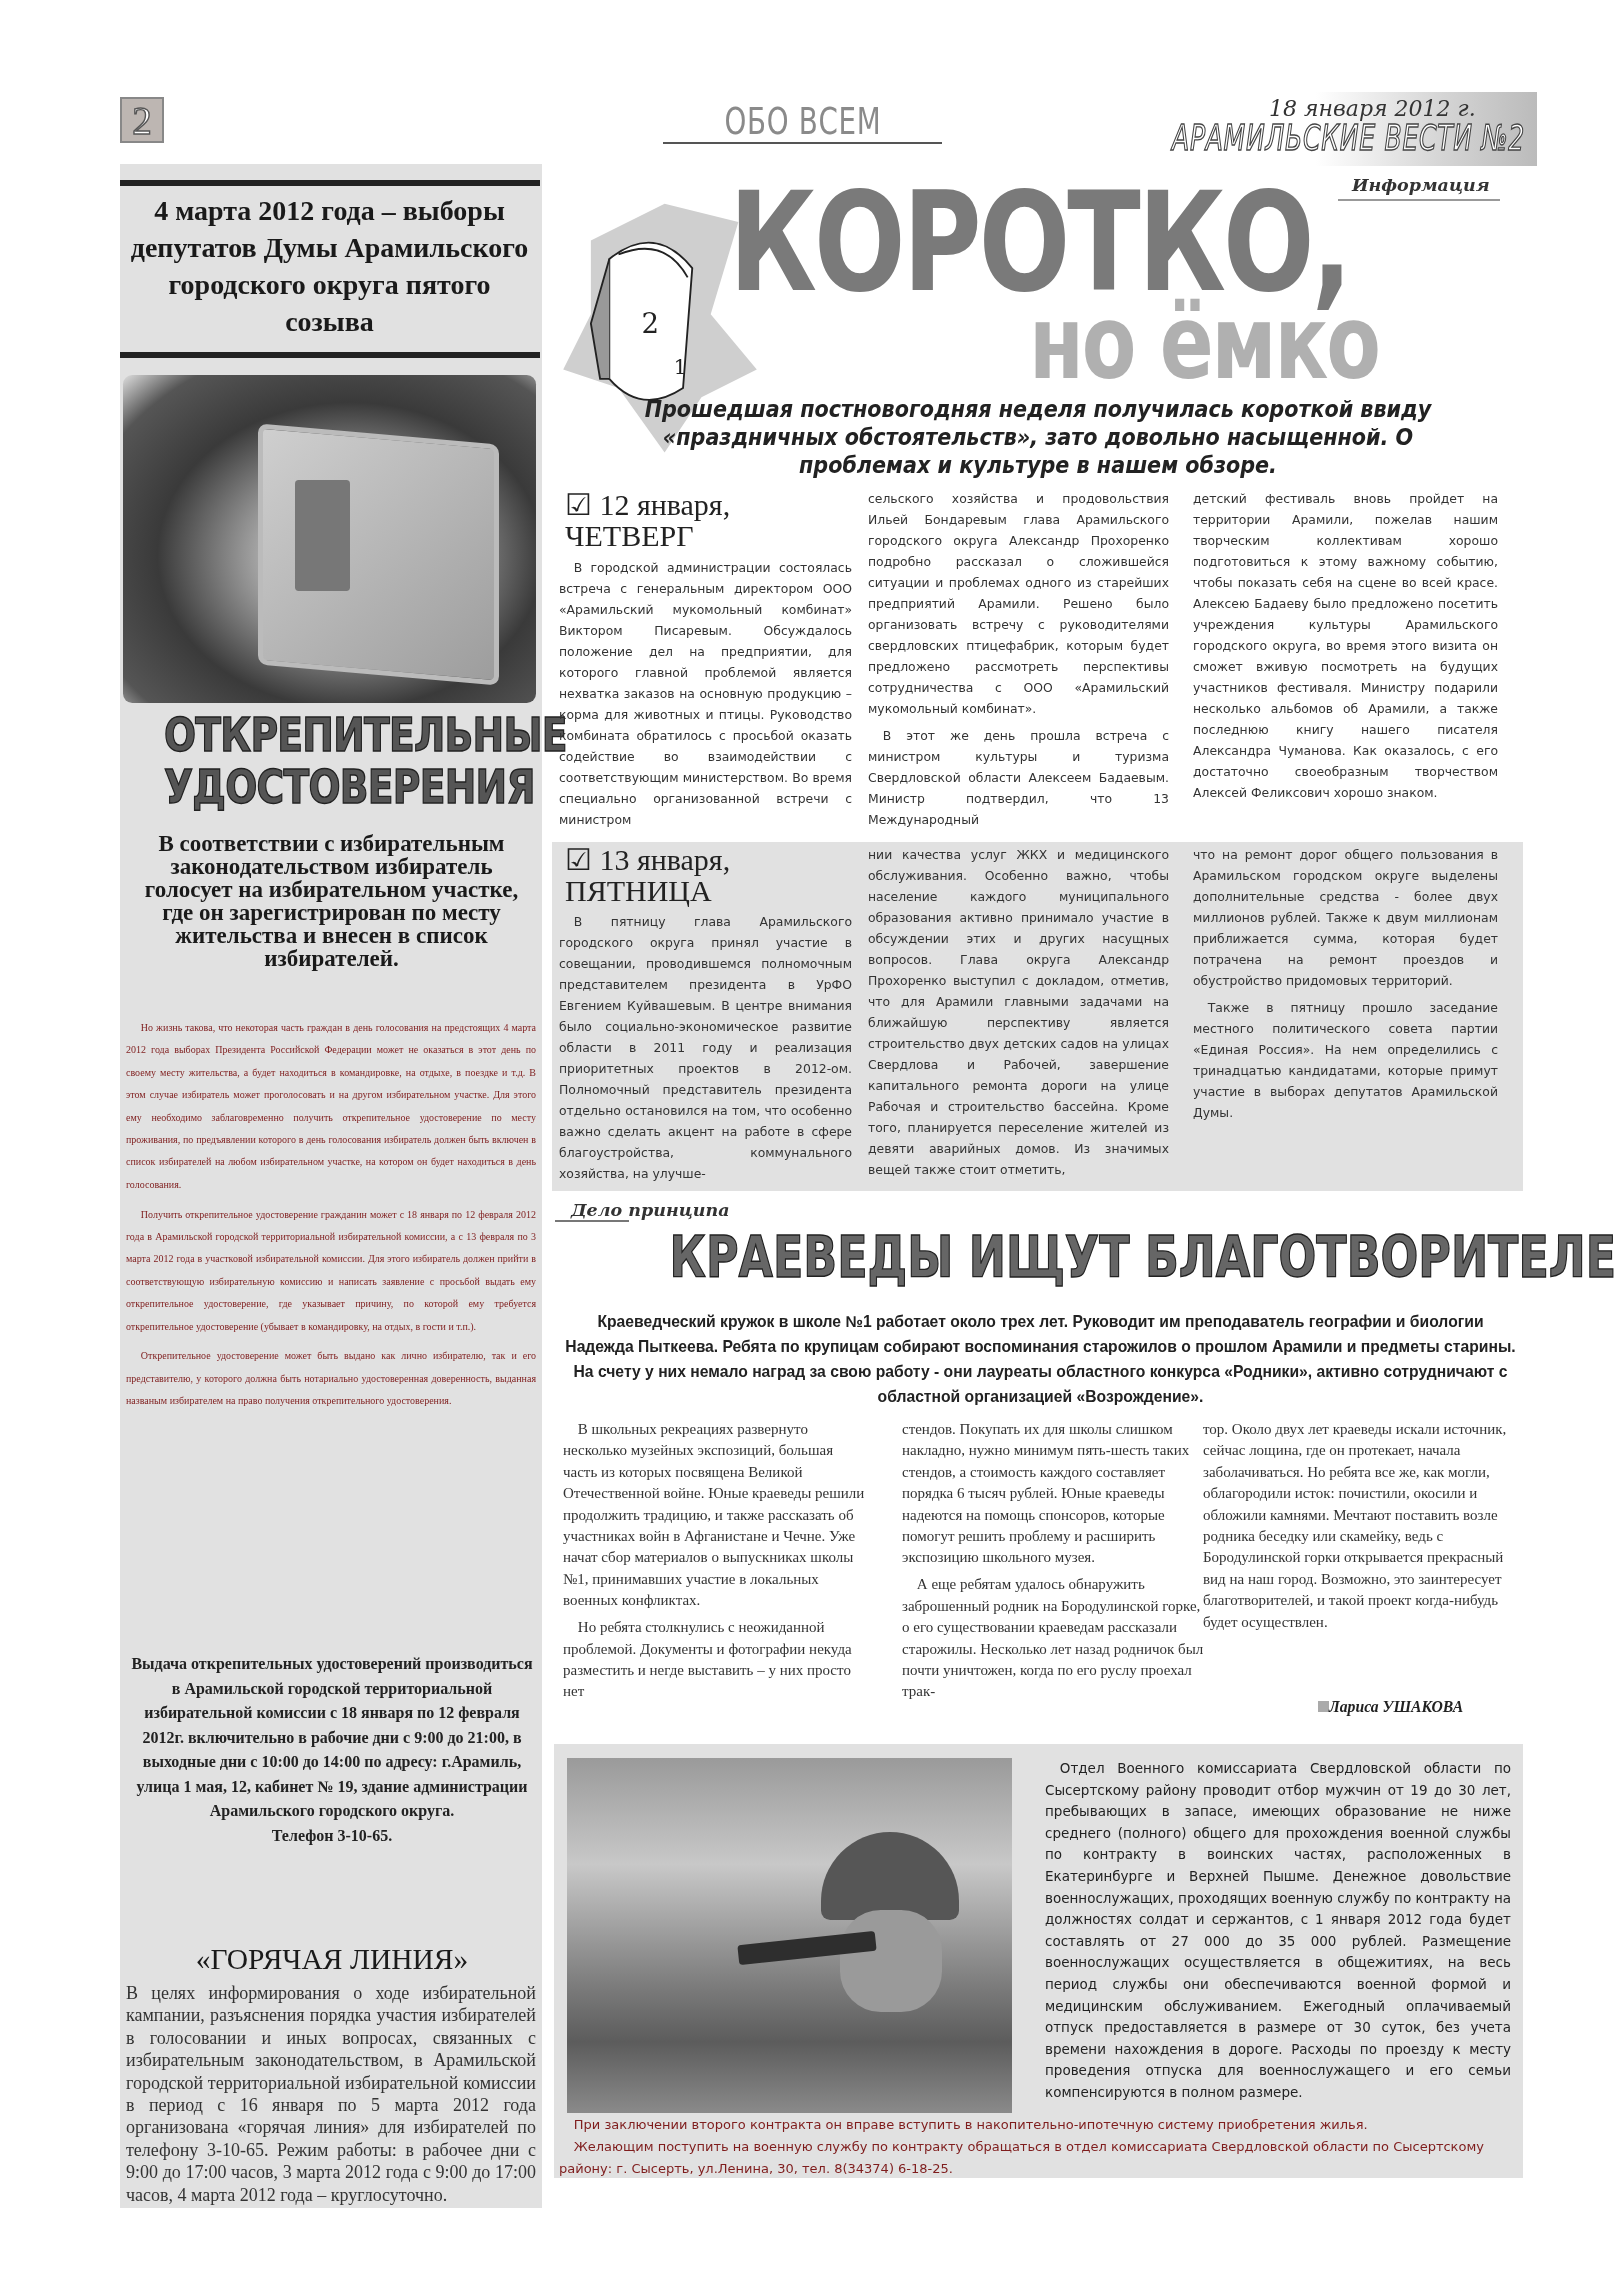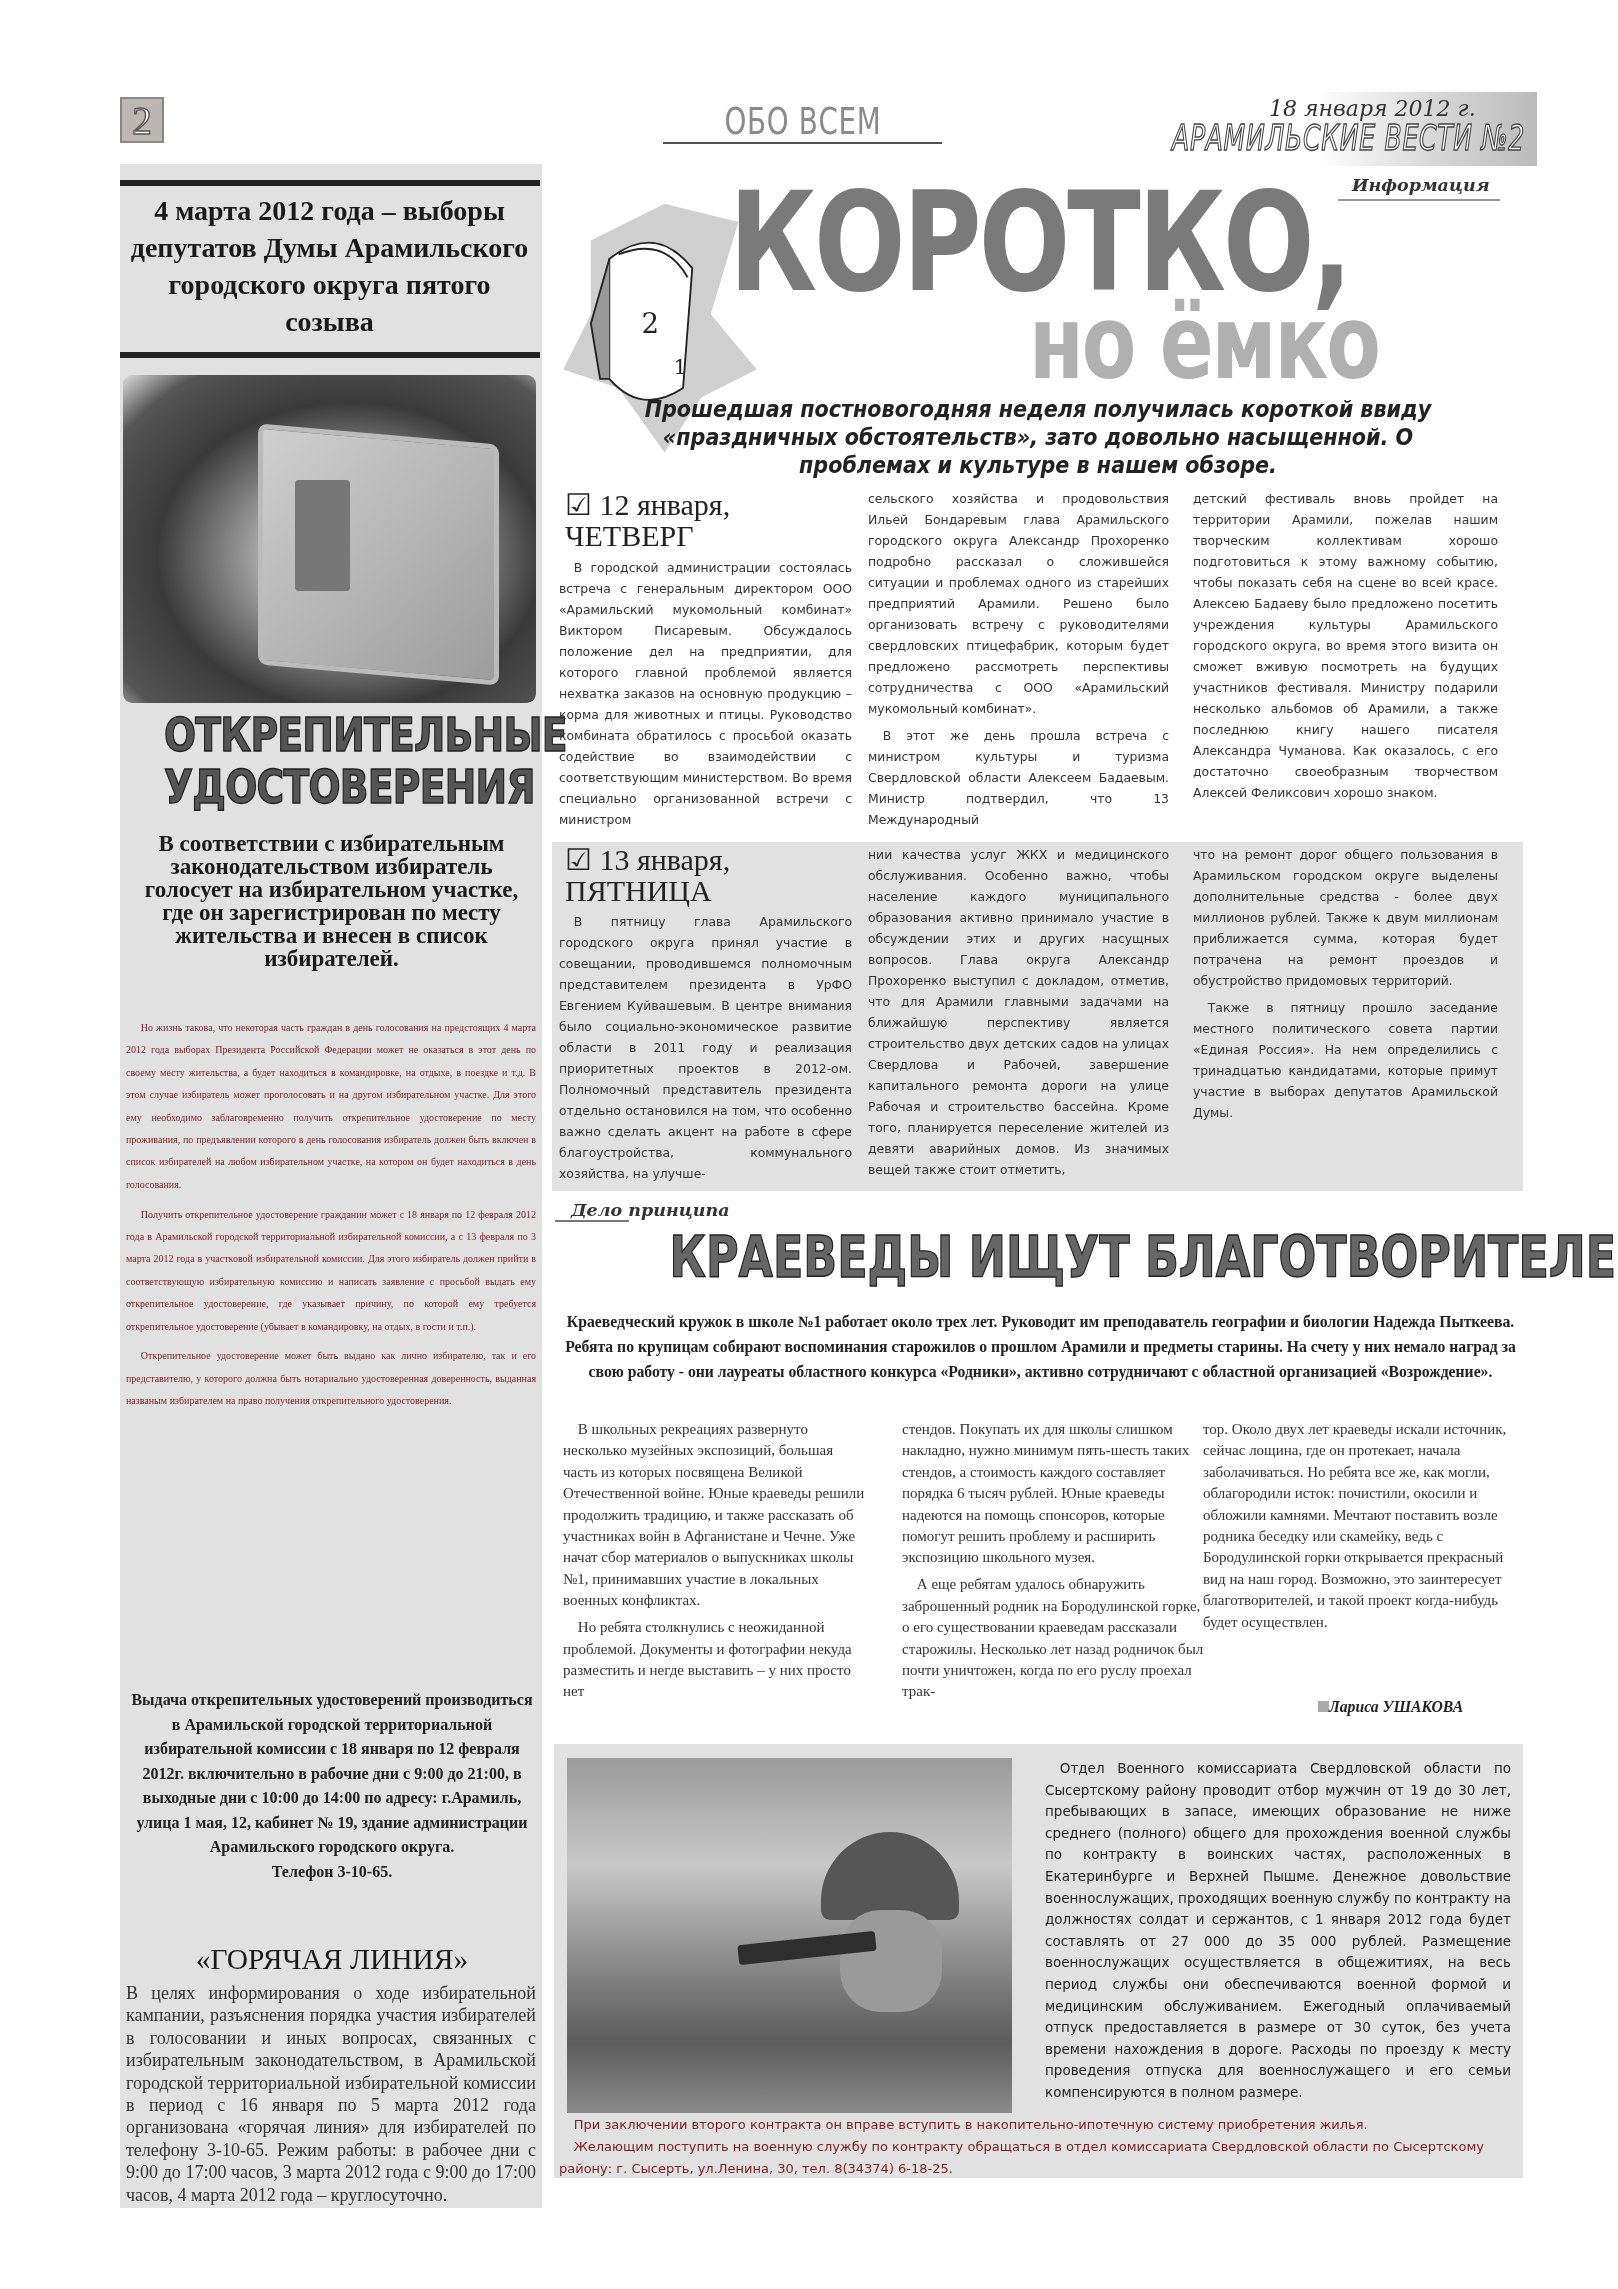--- a/index.html
+++ b/index.html
@@ -34,21 +34,21 @@
     background:radial-gradient(ellipse at 55% 55%,#dcdcdc 0%,#a6a6a6 28%,#3a3a3a 60%,#555 85%,#ddd 100%);}
   #ballot-box{left:258px;top:434px;width:231px;height:231px;
     background:linear-gradient(135deg,#cfcfcf,#9d9d9d);border:5.5px solid #bbb;border-radius:9.2px;transform:skewY(5deg);}
   #ballot-emblem{left:295px;top:480px;width:55px;height:111px;background:#777;border-radius:3.7px;}
   #otkrep-title{left:127px;top:709px;width:411px;text-align:center;font-family:"DejaVu Sans",sans-serif;font-weight:bold;
     font-size:46px;line-height:52px;color:#555;-webkit-text-stroke:1.4px #222;letter-spacing:-0.9px;transform:scaleX(0.82);transform-origin:center;}
   #otkrep-lead{left:127px;top:832px;width:409px;text-align:center;font-family:"Liberation Serif",serif;font-weight:bold;
     font-size:23px;line-height:23px;color:#1a1a1a;}
   #otkrep-body{left:126px;top:1017px;width:410px;font-family:"Liberation Serif",serif;font-size:10px;line-height:22.4px;color:#7f1d1d;}
   #otkrep-body p{margin-bottom:7.4px;}
-  #issue-info{left:129px;top:1688px;width:406px;text-align:center;font-family:"Liberation Serif",serif;font-weight:bold;font-size:16px;line-height:24.5px;color:#222;}
+  #issue-info{left:129px;top:1652px;width:406px;text-align:center;font-family:"Liberation Serif",serif;font-weight:bold;font-size:16px;line-height:24.5px;color:#222;}
   #hotline-title{left:129px;top:1943px;width:406px;text-align:center;font-family:"Liberation Serif",serif;font-size:29.5px;color:#1a1a1a;}
   #hotline-body{left:126px;top:1982px;width:410px;font-family:"Liberation Serif",serif;font-size:18px;line-height:22.4px;color:#333;}
 
   
   #korotko-art{left:554px;top:185px;width:212px;height:277px;}
   #korotko-title{left:729px;top:174px;font-family:"DejaVu Sans",sans-serif;font-weight:bold;font-size:138px;color:#7a7a7a;
     letter-spacing:-3.7px;transform:scaleX(0.78);transform-origin:left;line-height:138px;white-space:nowrap;}
   #korotko-subtitle{left:1029px;top:292px;font-family:"DejaVu Sans",sans-serif;font-weight:bold;font-size:102px;color:#b0b0b0;
     letter-spacing:-2.8px;transform:scaleX(0.78);transform-origin:left;line-height:102px;white-space:nowrap;}
   #korotko-lead{left:572px;top:395px;width:932px;text-align:center;font-family:"DejaVu Sans",sans-serif;font-style:italic;
@@ -64,21 +64,21 @@
   #day2-head{left:565px;top:844px;width:295px;}
   #day2-c1{left:559px;top:911px;width:293px;}
   #day2-c2{left:868px;top:844px;width:301px;}
   #day2-c3{left:1193px;top:844px;width:305px;}
 
   
   #rubric-delo{left:571px;top:1200px;font-family:"DejaVu Serif",serif;font-style:italic;font-weight:bold;font-size:17.5px;color:#333;}
   #rubric-delo-rule{left:555px;top:1220px;width:74px;height:1.8px;background:#777;}
   #kraevedy-title{left:565px;top:1227px;width:951px;text-align:center;font-family:"DejaVu Sans",sans-serif;font-weight:bold;font-size:57px;
     color:#666;-webkit-text-stroke:1.4px #222;transform:scaleX(0.78);transform-origin:center;white-space:nowrap;line-height:61px;}
-  #kraevedy-lead{left:565px;top:1309px;width:951px;text-align:center;font-family:Liberation Serif, serif;font-weight:bold;
+  #kraevedy-lead{left:565px;top:1309px;width:951px;text-align:center;font-family:Liberation Sans, sans-serif;font-weight:bold;
     font-size:15.7px;line-height:25px;color:#222;}
   .kr{font-family:"Liberation Serif",serif;font-size:15px;line-height:21.4px;color:#333;}
   .kr p{margin-bottom:5.5px;}
   #kr-c1{left:563px;top:1419px;width:305px;}
   #kr-c2{left:902px;top:1419px;width:305px;}
   #kr-c3{left:1203px;top:1419px;width:309px;}
   #author{left:1329px;top:1698px;font-family:"Liberation Serif",serif;font-style:italic;font-weight:bold;font-size:15.7px;color:#222;}
   #author-mark{left:1318px;top:1701px;width:11px;height:11px;background:#aaa;}
 
   

